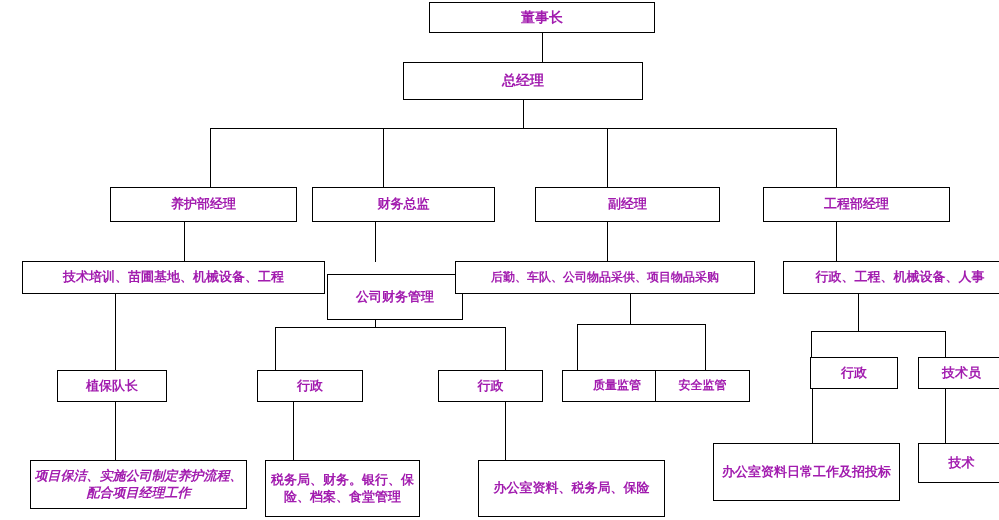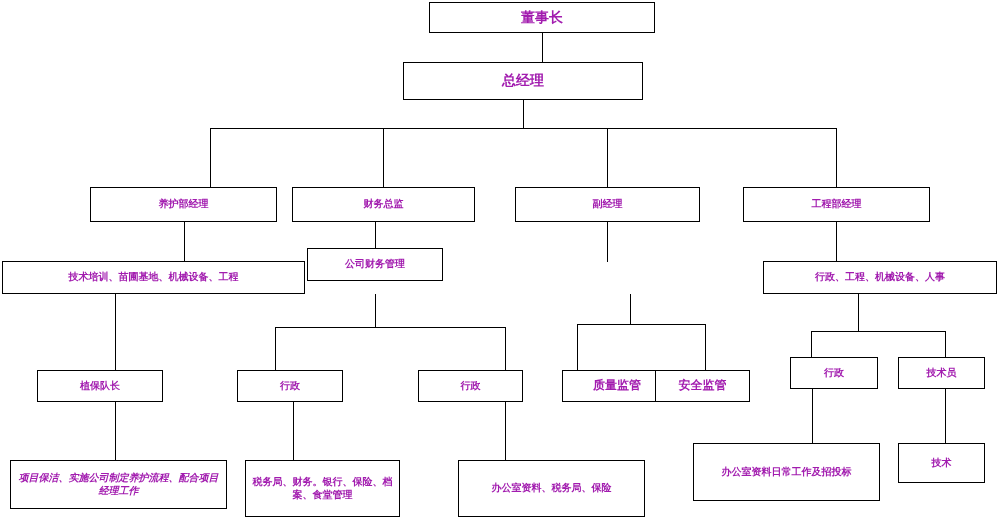--- a/index.html
+++ b/index.html
@@ -27,21 +27,21 @@
     align-items: center;
     justify-content: center;
     text-align: center;
     color: #a21caf;
     font-weight: bold;
     line-height: 1.28;
     padding: 1px 3px;
     z-index: 2;
   }
   .node.f14 { font-size: 14px; }
-  .node.f13 { font-size: 10px; }
+  .node.f13 { font-size: 13px; margin-left: 20px; }
   .node.f12 { font-size: 12px; }
   .conn {
     position: absolute;
     background: #000000;
     z-index: 1;
   }
   .conn.v { width: 1px; }
   .conn.h { height: 1px; }
 </style>
 </head>
@@ -67,41 +67,42 @@
   <div class="node f13" style="left:292px; top:187px; width:183px; height:35px;">财务总监</div>
   <div class="node f13" style="left:515px; top:187px; width:185px; height:35px;">副经理</div>
   <div class="node f13" style="left:743px; top:187px; width:187px; height:35px;">工程部经理</div>
 
   <div class="conn v" style="left:184px; top:222px; height:40px;"></div>
   <div class="conn v" style="left:375px; top:222px; height:40px;"></div>
   <div class="conn v" style="left:607px; top:222px; height:40px;"></div>
   <div class="conn v" style="left:836px; top:222px; height:40px;"></div>
 
   <div class="node f13" style="left:2px; top:261px; width:303px; height:33px;">技术培训、苗圃基地、机械设备、工程</div>
-  <div class="node f13" style="left:307px; top:248px; width:136px; height:33px;">公司财务管理</div>
+  <div class="node f13" style="left:307px; top:274px; width:136px; height:46px;">公司财务管理</div>
+  <div class="node f12" style="left:455px; top:261px; width:300px; height:33px;">后勤、车队、公司物品采供、项目物品采购</div>
   <div class="node f13" style="left:763px; top:261px; width:234px; height:33px;">行政、工程、机械设备、人事</div>
 
   <div class="conn v" style="left:115px; top:294px; height:77px;"></div>
 
   <div class="conn v" style="left:375px; top:294px; height:34px;"></div>
   <div class="conn h" style="left:275px; top:327px; width:231px;"></div>
   <div class="conn v" style="left:275px; top:327px; height:44px;"></div>
   <div class="conn v" style="left:505px; top:327px; height:44px;"></div>
 
   <div class="conn v" style="left:630px; top:294px; height:31px;"></div>
   <div class="conn h" style="left:577px; top:324px; width:129px;"></div>
   <div class="conn v" style="left:577px; top:324px; height:47px;"></div>
   <div class="conn v" style="left:705px; top:324px; height:47px;"></div>
 
   <div class="conn v" style="left:858px; top:294px; height:38px;"></div>
   <div class="conn h" style="left:811px; top:331px; width:134px;"></div>
   <div class="conn v" style="left:811px; top:331px; height:27px;"></div>
   <div class="conn v" style="left:945px; top:331px; height:27px;"></div>
 
-  <div class="node f13" style="left:37px; top:370px; width:126px; height:32px;text-align:center;">植保队长</div>
+  <div class="node f13" style="left:37px; top:370px; width:110px; height:32px;text-align:center;">植保队长</div>
   <div class="node f13" style="left:237px; top:370px; width:106px; height:32px;">行政</div>
   <div class="node f13" style="left:418px; top:370px; width:105px; height:32px;">行政</div>
   <div class="node f12" style="left:562px; top:370px; width:110px; height:32px;">质量监管</div>
   <div class="node f12" style="left:655px; top:370px; width:95px; height:32px;">安全监管</div>
   <div class="node f13" style="left:790px; top:357px; width:88px; height:32px;">行政</div>
   <div class="node f13" style="left:898px; top:357px; width:87px; height:32px;">技术员</div>
 
   <div class="conn v" style="left:115px; top:402px; height:59px;"></div>
   <div class="conn v" style="left:293px; top:402px; height:59px;"></div>
   <div class="conn v" style="left:505px; top:402px; height:59px;"></div>

